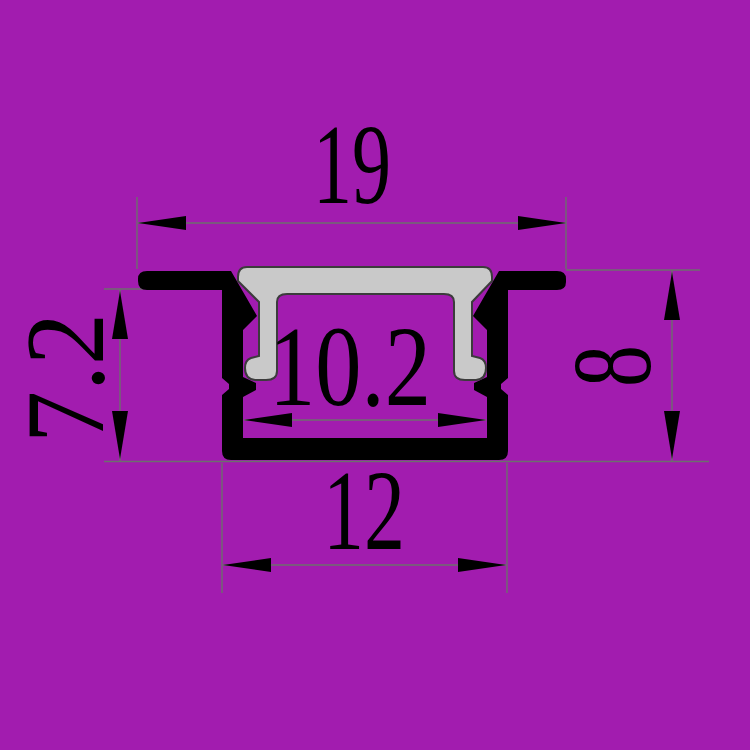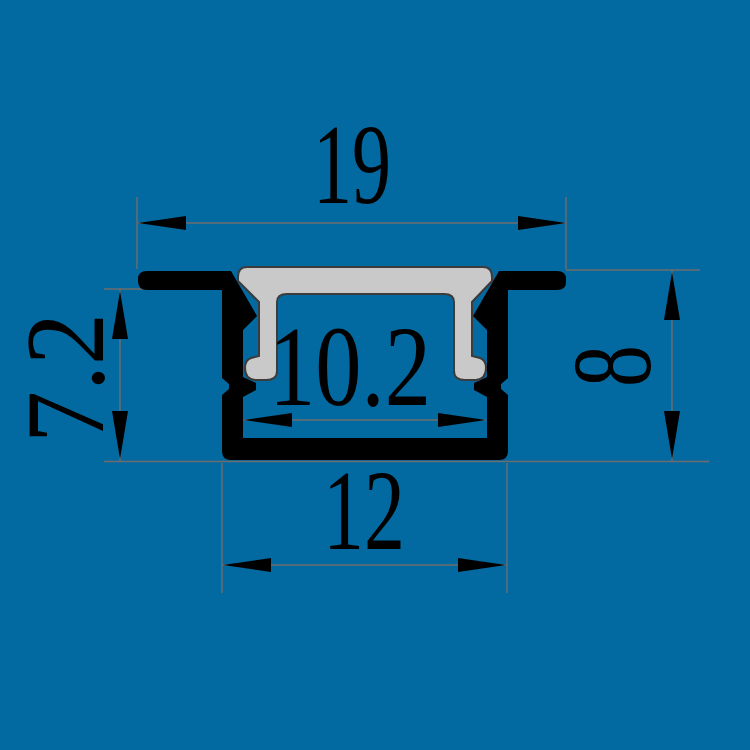--- a/index.html
+++ b/index.html
@@ -4,21 +4,21 @@
 <style>
   html, body {
     margin: 0;
     padding: 0;
     background: #ffffff;
   }
   .stage {
     position: relative;
     width: 750px;
     height: 750px;
-    background: #0369a1;
+    background: #a21caf;
     overflow: hidden;
   }
   svg {
     display: block;
   }
   text {
     font-family: "Liberation Serif", "DejaVu Serif", serif;
     font-weight: normal;
   }
 </style>

